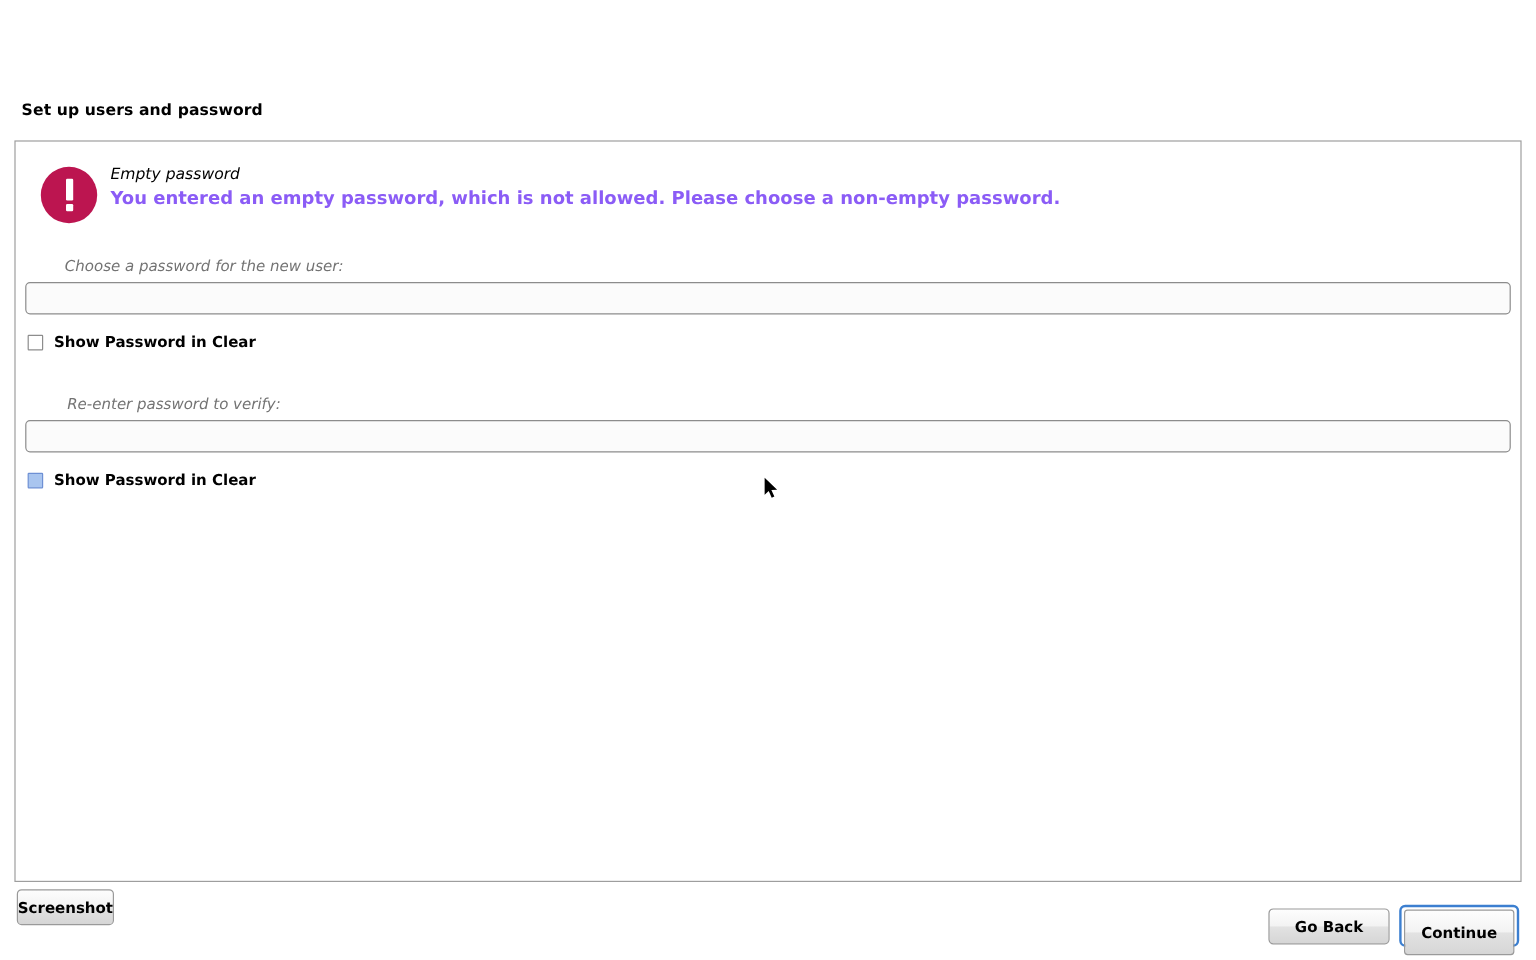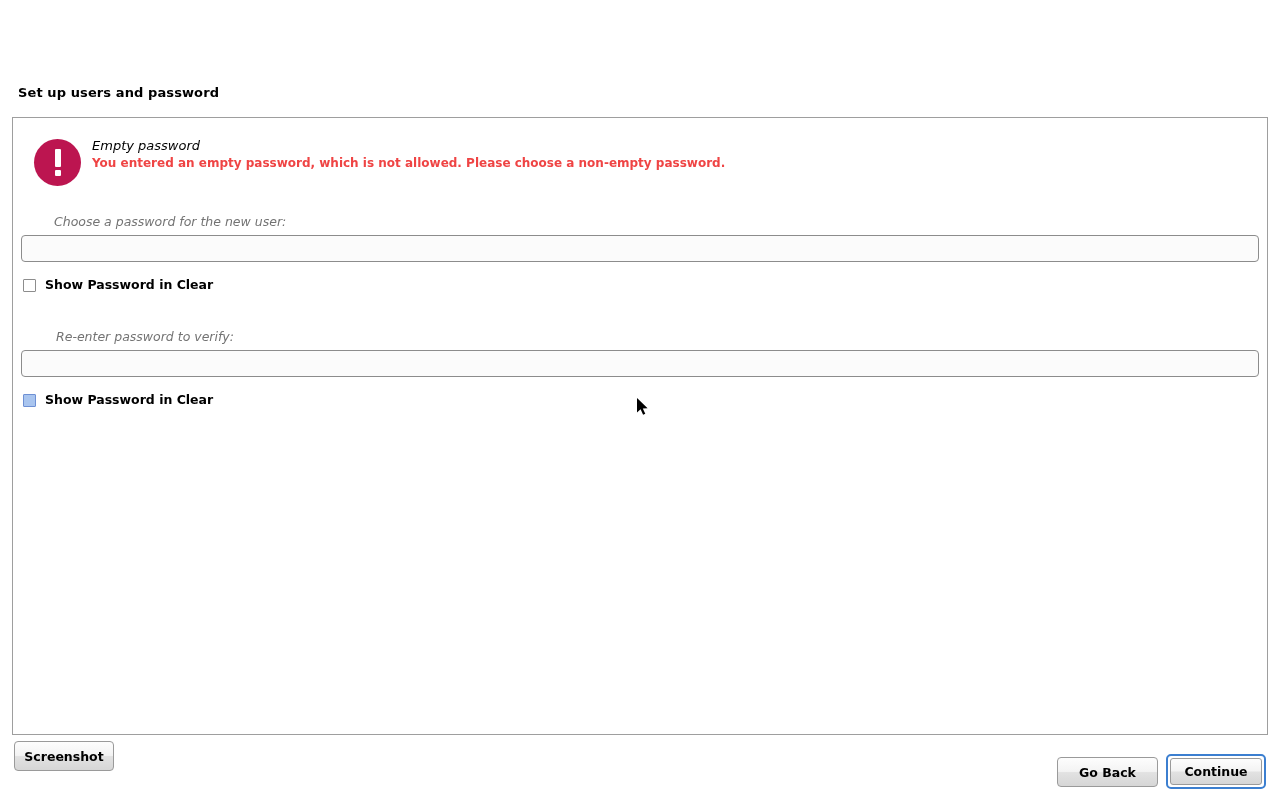--- a/index.html
+++ b/index.html
@@ -125,23 +125,23 @@
     left: 69px;
     top: 10px;
     font-size: 13px;
     font-style: italic;
     color: #000000;
   }
   .error-text {
     position: absolute;
     left: 69px;
     top: 28px;
-    font-size: 12px;
-    font-weight: bold;
-    color: #ef4444;
+    font-size: 15px;
+    font-weight: bold;
+    color: #8b5cf6;
   }
 
   
   .form-strong {
     position: absolute;
     font-size: 12.5px;
     font-weight: bold;
     color: #000000;
     white-space: nowrap;
   }
@@ -208,39 +208,39 @@
     font-family: "DejaVu Sans", "Liberation Sans", sans-serif;
     font-size: 12.5px;
     font-weight: bold;
     color: #000000;
     cursor: default;
     display: flex;
     align-items: center;
     justify-content: center;
     padding: 0;
   }
-  .btn-screenshot { left: 14px; top: 741px; width: 100px; }
+  .btn-screenshot { left: 14px; top: 741px; width: 81px; }
   .btn-goback     { left: 1057px; top: 757px; width: 101px; }
 
   .btn-continue-wrap {
     position: absolute;
     left: 1166px;
     top: 754px;
     width: 100px;
     height: 35px;
     box-sizing: border-box;
     border: 2px solid #3c7fd0;
     border-radius: 5px;
     background: #ffffff;
     padding: 1px;
   }
   .btn-continue {
     position: absolute;
     left: 2px; top: 2px;
-    width: 92px; height: 27px;
+    width: 92px; height: 38px;
     box-sizing: border-box;
     border: 1px solid #9a9a9a;
     border-radius: 3px;
     background: linear-gradient(180deg, #fdfdfd 0%, #f3f3f3 48%, #e2e2e2 52%, #d6d6d6 100%);
     font-family: "DejaVu Sans", "Liberation Sans", sans-serif;
     font-size: 12.5px;
     font-weight: bold;
     color: #000000;
     display: flex;
     align-items: center;

